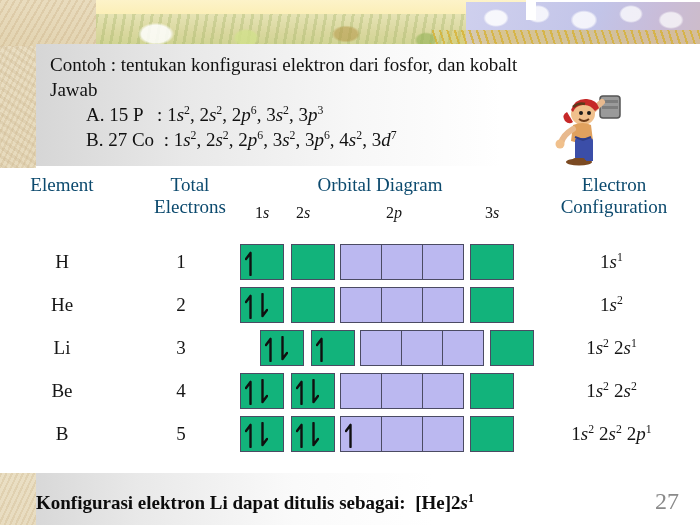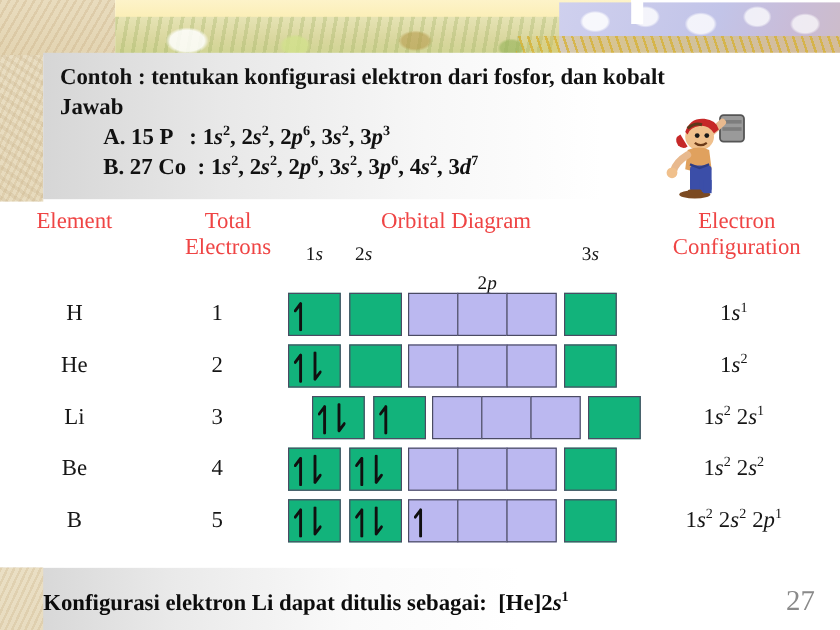--- a/index.html
+++ b/index.html
@@ -49,42 +49,42 @@
       linear-gradient(90deg, rgba(226,190,70,.0) 0%, rgba(226,190,70,.55) 25%, rgba(226,190,70,.35) 100%);}
   .banner .whitecut{position:absolute;left:526px;top:0;width:10px;height:20px;background:#ffffff;}
 
   
   .grey-panel{position:absolute;left:36px;top:44px;width:664px;height:122px;
     background:linear-gradient(90deg,#d6d6d6 0%,#e8e8e8 22%,#f7f7f7 48%,#ffffff 70%,#ffffff 100%);
     z-index:2;}
 
   
   .intro{position:absolute;left:50px;top:52px;width:600px;z-index:4;color:#111;}
-  .intro .line{font-size:19px;line-height:25px;white-space:nowrap;font-weight:bold;}
+  .intro .line{font-size:19px;line-height:25px;white-space:nowrap;}
   .intro .ans{margin-left:36px;}
   .intro sup{font-size:.62em;vertical-align:super;line-height:0;}
 
   
   .cartoon{position:absolute;left:545px;top:88px;width:80px;height:80px;z-index:5;}
 
   
   .table-area{position:absolute;left:0;top:168px;width:700px;height:305px;background:#fff;z-index:3;}
 
   .thead{position:absolute;left:0;top:0;width:700px;height:70px;}
-  .th{position:absolute;text-align:center;color:#ef4444;font-size:19px;line-height:22px;}
+  .th{position:absolute;text-align:center;color:#0c4a6e;font-size:19px;line-height:22px;}
   .th-element{left:2px;top:6px;width:120px;}
   .th-total{left:131px;top:6px;width:118px;}
   .th-orbital{left:250px;top:6px;width:260px;}
   .th-econf{left:530px;top:6px;width:168px;}
 
   .orb-label{position:absolute;top:36px;text-align:center;font-size:16px;color:#161616;}
   .orb-label i{font-style:italic;}
   .ol-1s{left:240px;width:44px;}
   .ol-2s{left:281px;width:44px;}
-  .ol-2p{left:344px;width:124px;margin-top:24px;}
+  .ol-2p{left:332px;width:124px;}
   .ol-3s{left:470px;width:44px;}
 
   .trow{position:absolute;left:0;width:700px;height:43px;}
   .cell{position:absolute;text-align:center;font-size:19px;color:#161616;line-height:43px;}
   .c-el{left:2px;width:120px;}
   .c-tot{left:122px;width:118px;}
   .c-cfg{left:530px;width:168px;text-align:center;}
   .c-cfg i{font-style:italic;}
   .c-cfg sup{font-size:.62em;vertical-align:super;line-height:0;}
   .c-cfg .grp{margin-right:5px;}

